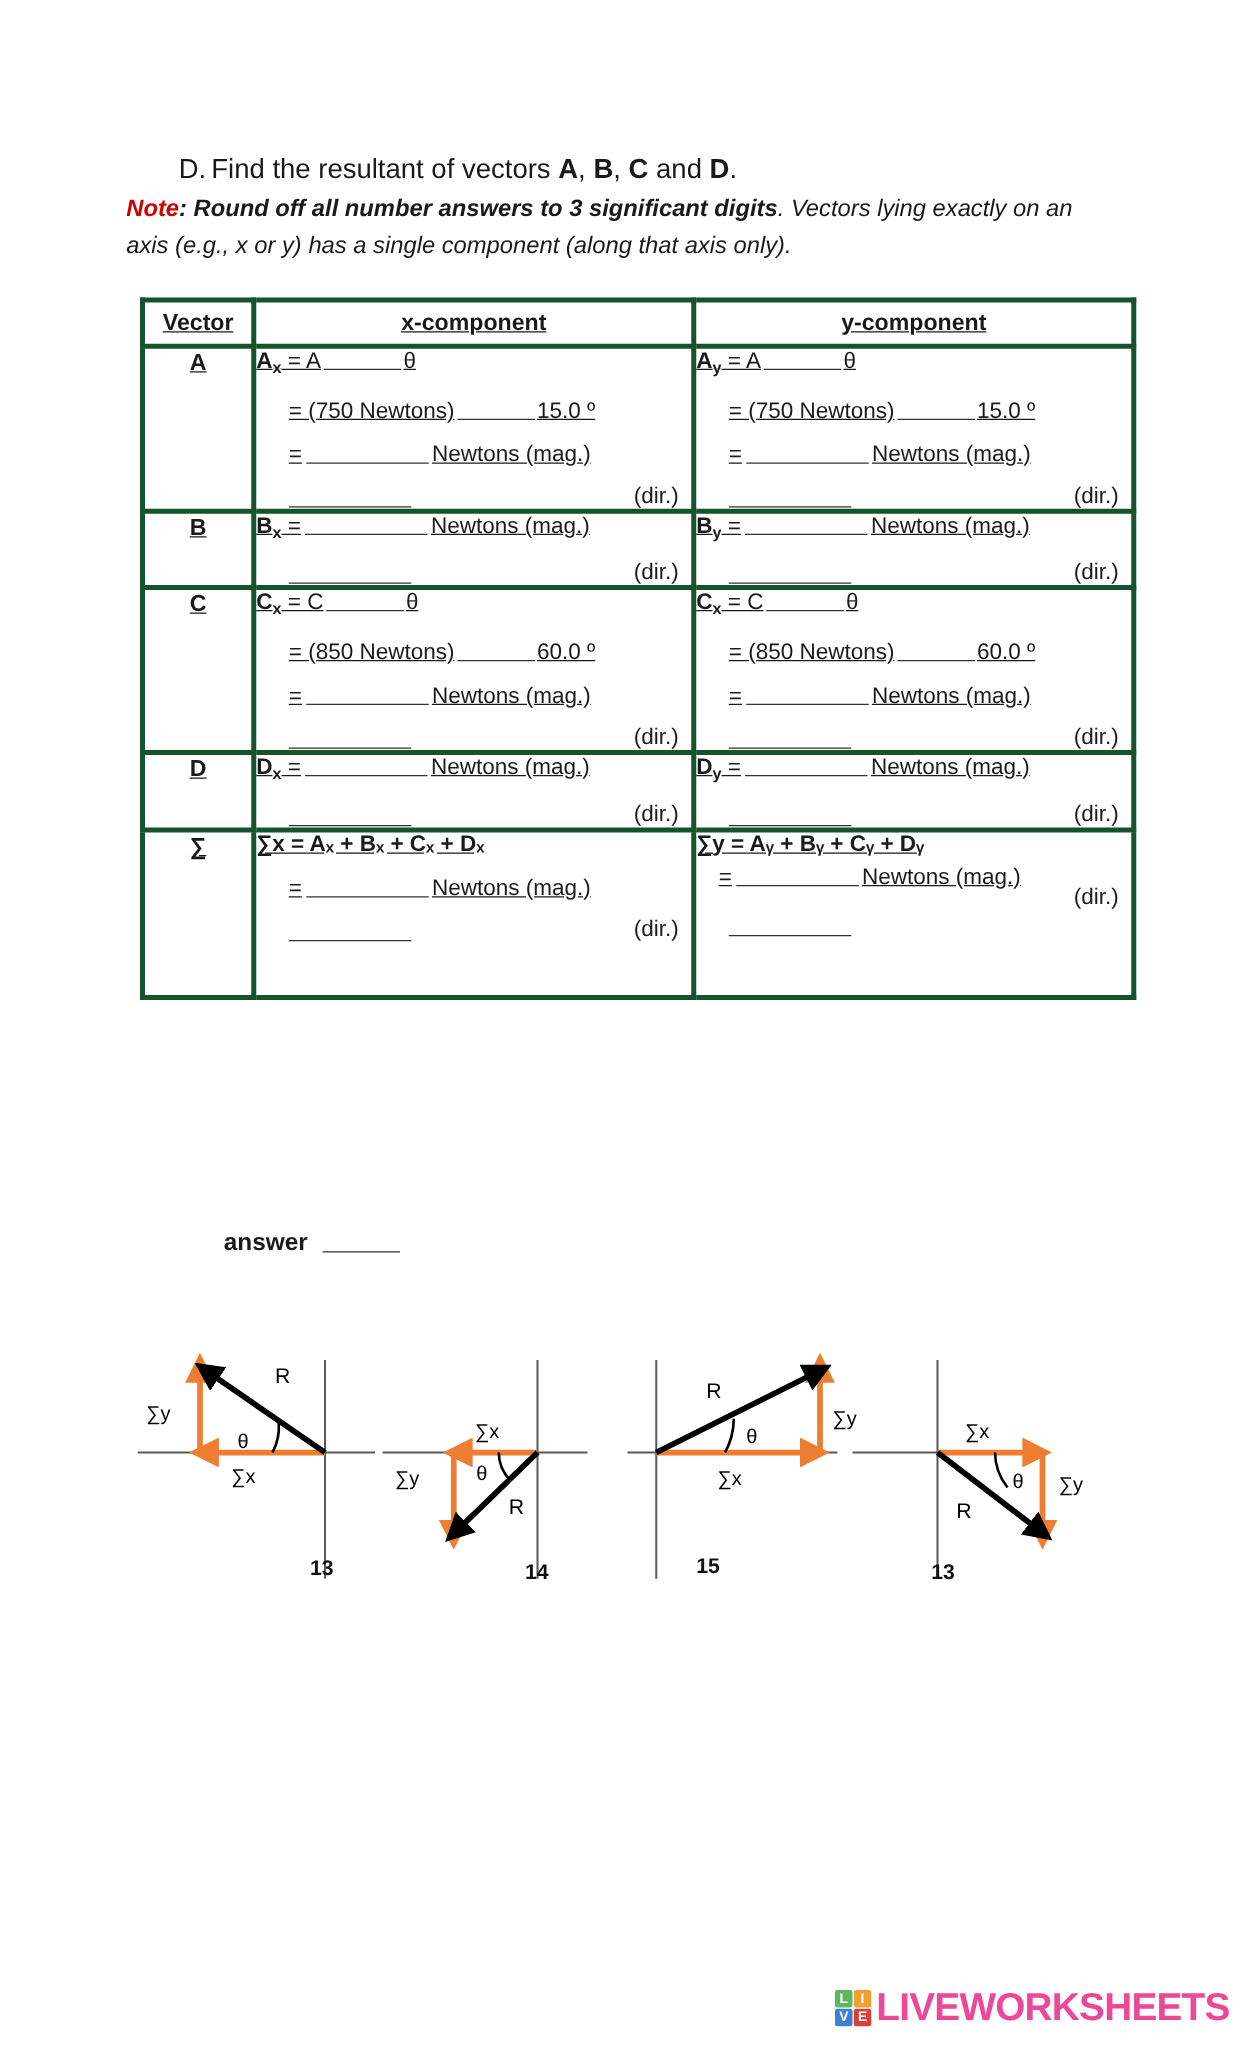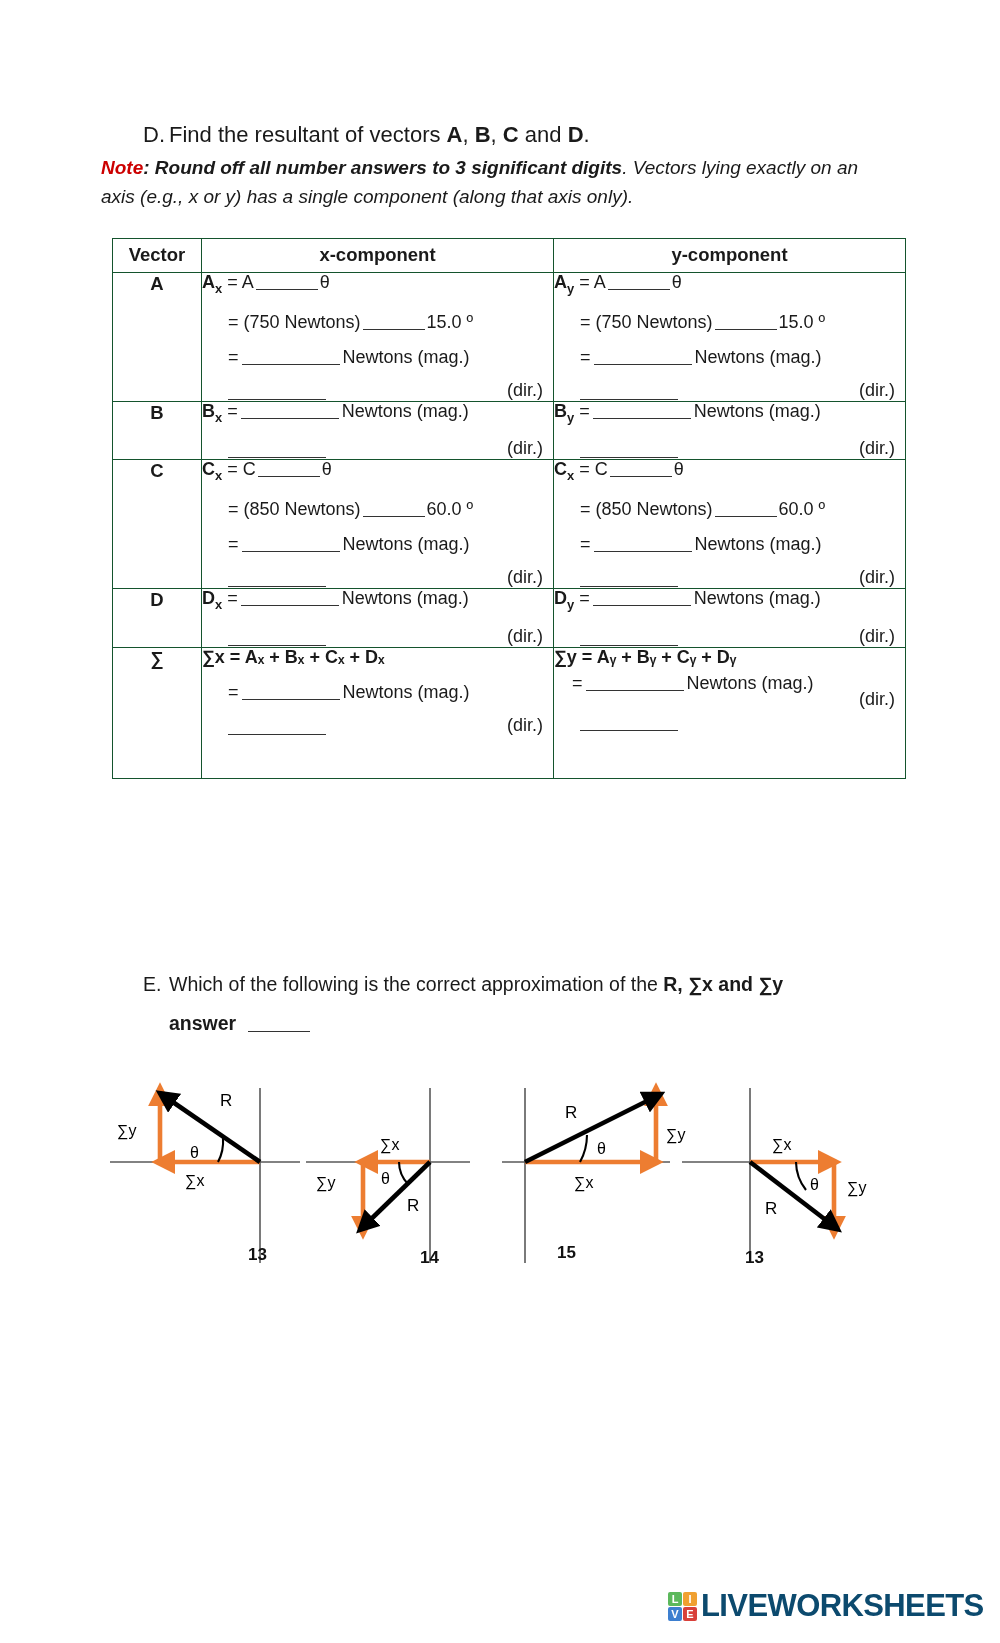--- a/index.html
+++ b/index.html
@@ -45,23 +45,24 @@
   .vtable {
     position: absolute;
     left: 112px;
     top: 238px;
     width: 793px;
     border-collapse: collapse;
     table-layout: fixed;
     font-size: 18px;
   }
   .vtable td, .vtable th {
-    border: 1px solid #14532d;
+    border: 4px solid #14532d;
     vertical-align: top;
     padding: 0;
+    text-decoration: underline;
   }
   .vtable th {
     text-align: center;
     font-weight: bold;
     font-size: 18.5px;
     padding: 6px 0 7px 0;
     line-height: 1.1;
   }
   .col-vec { width: 89px; }
   .col-x   { width: 352px; }
@@ -93,21 +94,21 @@
   .sect-e {
     position: absolute;
     left: 143px;
     top: 970px;
     width: 700px;
     font-size: 19.5px;
     line-height: 1.5;
   }
   .sect-e .letter { display: inline-block; width: 26px; }
   .e-l2 { margin-left: 26px; }
-  .answer-line { margin-left: 26px; margin-top: 10px; font-weight: bold; }
+  .answer-line { margin-left: 36px; margin-top: 10px; font-weight: bold; }
 
   
   .diagrams {
     position: absolute;
     left: 110px;
     top: 1078px;
     width: 800px;
     height: 200px;
   }
   .diag-num {
@@ -246,21 +247,20 @@
       <td class="comp-cell" style="padding-bottom:42px">
         <div class="line b">∑y = Aᵧ + Bᵧ + Cᵧ + Dᵧ</div>
         <div class="line" style="margin-top:8px"><span class="ind2"></span><span>=</span><span class="blank-l"></span><span>Newtons (mag.)</span></div>
         <div class="line dirline" style="margin-top:22px"><span class="ind1"></span><span class="blank-dir"></span><span class="dirtxt" style="top:-24px">(dir.)</span></div>
       </td>
     </tr>
   </tbody>
 </table>
 
 <div class="sect-e">
-  <div><span class="letter">E.</span><span>Which of the following is the correct approximation of the </span><span class="b">R, ∑x and ∑y</span></div>
   <div class="answer-line"><span>answer</span><span class="blank-m" style="margin-left:12px"></span></div>
 </div>
 
 <div class="diagrams">
   <svg width="800" height="200" viewBox="0 0 800 200">
     <defs>
       <marker id="ao" markerWidth="5.2" markerHeight="5.2" refX="2.2" refY="2.6" orient="auto">
         <path d="M0,0 L5.2,2.6 L0,5.2 z" fill="#ED7D31"></path>
       </marker>
       <marker id="ab" markerWidth="5.0" markerHeight="5.0" refX="2.0" refY="2.5" orient="auto">
@@ -340,14 +340,14 @@
 <div class="diag-num n15">15</div>
 <div class="diag-num n16">13</div>
 
 <div class="lw-logo">
   <div class="lw-grid">
     <div class="lw-cell" id="lwc0" style="background: rgb(92, 184, 92);">L</div>
     <div class="lw-cell" id="lwc1" style="background: rgb(240, 160, 48);">I</div>
     <div class="lw-cell" id="lwc2" style="background: rgb(61, 127, 208);">V</div>
     <div class="lw-cell" id="lwc3" style="background: rgb(217, 64, 58);">E</div>
   </div>
-  <div class="lw-word" style="color: #0c4a6e;">LIVEWORKSHEETS</div>
+  <div class="lw-word" style="color: #ec4899;">LIVEWORKSHEETS</div>
 </div>
 
 </body></html>

